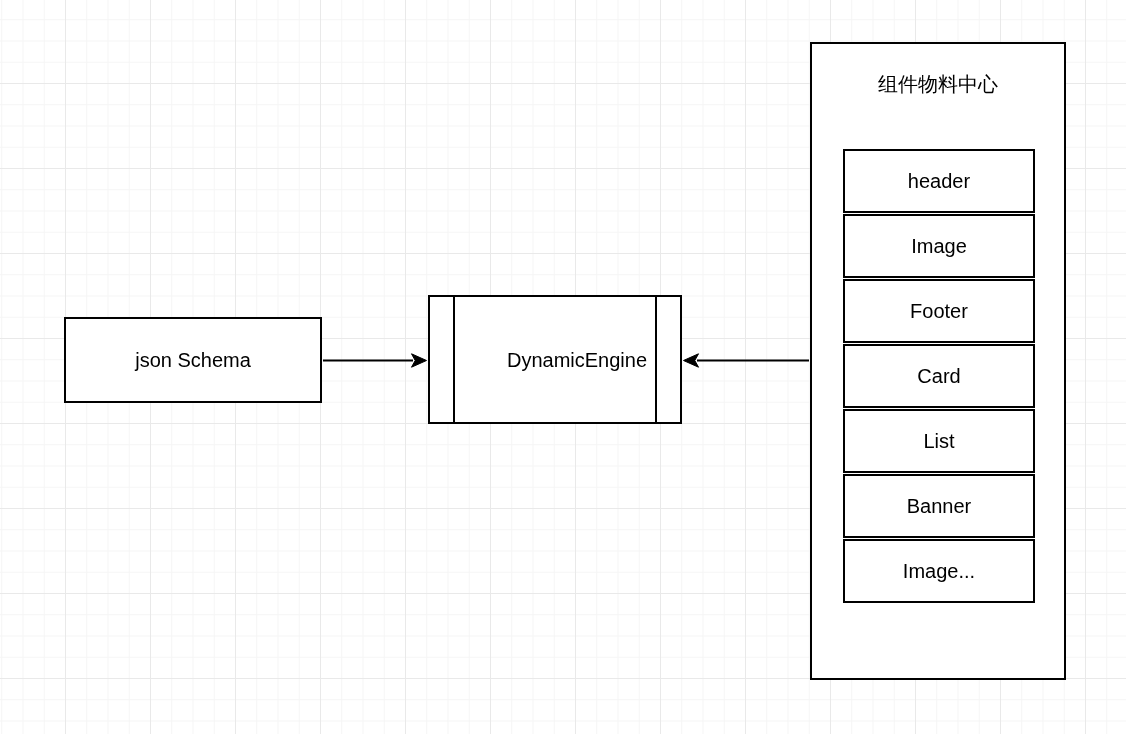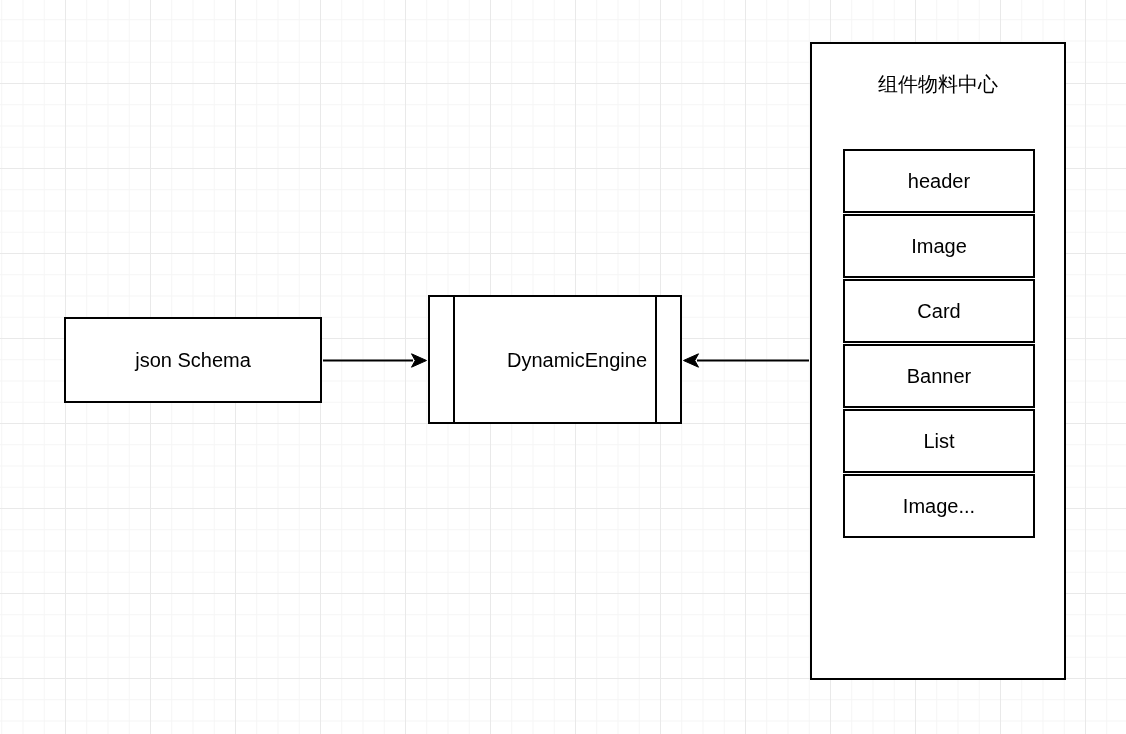--- a/index.html
+++ b/index.html
@@ -102,23 +102,24 @@
     <span class="process-bar left"></span>
     <span class="process-bar right"></span>
     <span>DynamicEngine</span>
   </div>
 
   <div class="node material-center">
     <div class="material-title">组件物料中心</div>
     <div class="component-list">
       <div class="component-box">header</div>
       <div class="component-box">Image</div>
+      <div class="component-box">Footer</div>
       <div class="component-box">Card</div>
+      <div class="component-box">List</div>
       <div class="component-box">Banner</div>
-      <div class="component-box">List</div>
       <div class="component-box">Image...</div>
     </div>
   </div>
 
   <svg class="edge-layer" viewBox="0 0 1126 734" xmlns="http://www.w3.org/2000/svg">
 
     <g>
       <line x1="323" y1="360.5" x2="413" y2="360.5" stroke="#000000" stroke-width="2"></line>
       <path d="M 426.5 360.5 L 411.5 353.8 L 415.2 360.5 L 411.5 367.2 Z" fill="#000000" stroke="#000000" stroke-width="1"></path>
     </g>

